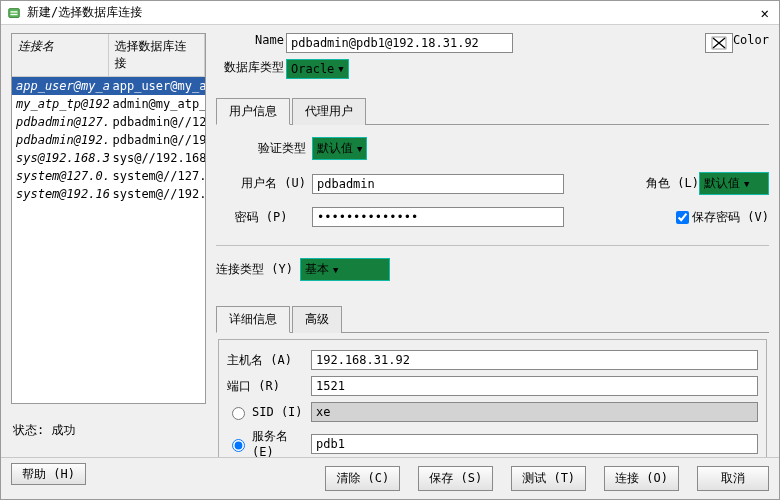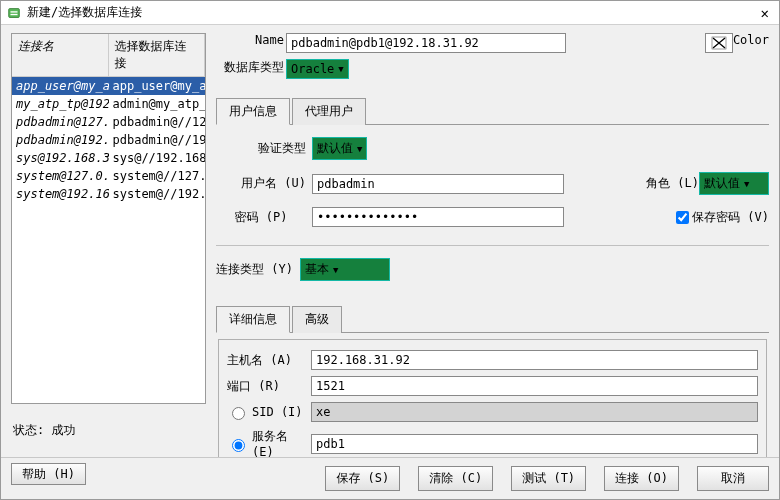--- a/index.html
+++ b/index.html
@@ -77,21 +77,21 @@
   .row { display: flex; align-items: flex-start; gap: 0; }
   .label-cell { width: 90px; text-align: right; padding-right: 2px; }
   .label-cell.small { width: 70px; }
   input[type=text], input[type=password] {
     font-family: "SimSun", monospace;
     font-size: 12px;
     padding: 2px 4px;
     border: 1px solid #888;
     background: #fff;
   }
-  .name-input { width: 280px; }
+  .name-input { width: 227px; }
   .color-btn {
     width: 28px; height: 20px;
     border: 1px solid #888;
     background: #fff;
     display: inline-flex;
     align-items: center;
     justify-content: center;
   }
   select, .dropdown {
     font-size: 12px;
@@ -326,21 +326,21 @@
       </fieldset>
 
     </div>
   </div>
 
   <div class="footer">
     <div>
       <span class="btn">帮助 (H)</span>
     </div>
     <div class="footer-right">
+      <span class="btn">清除 (C)</span>
       <span class="btn">保存 (S)</span>
-      <span class="btn">清除 (C)</span>
       <span class="btn">测试 (T)</span>
       <span class="btn">连接 (O)</span>
       <span class="btn">取消</span>
     </div>
   </div>
 
 </div>
 
 </body></html>

